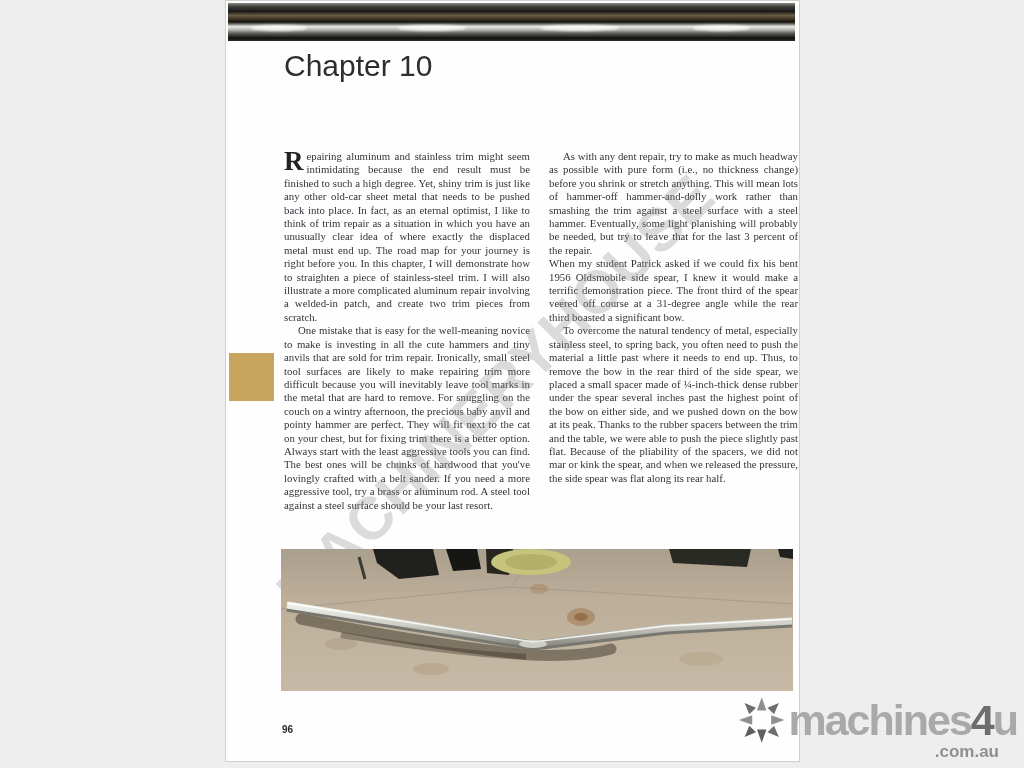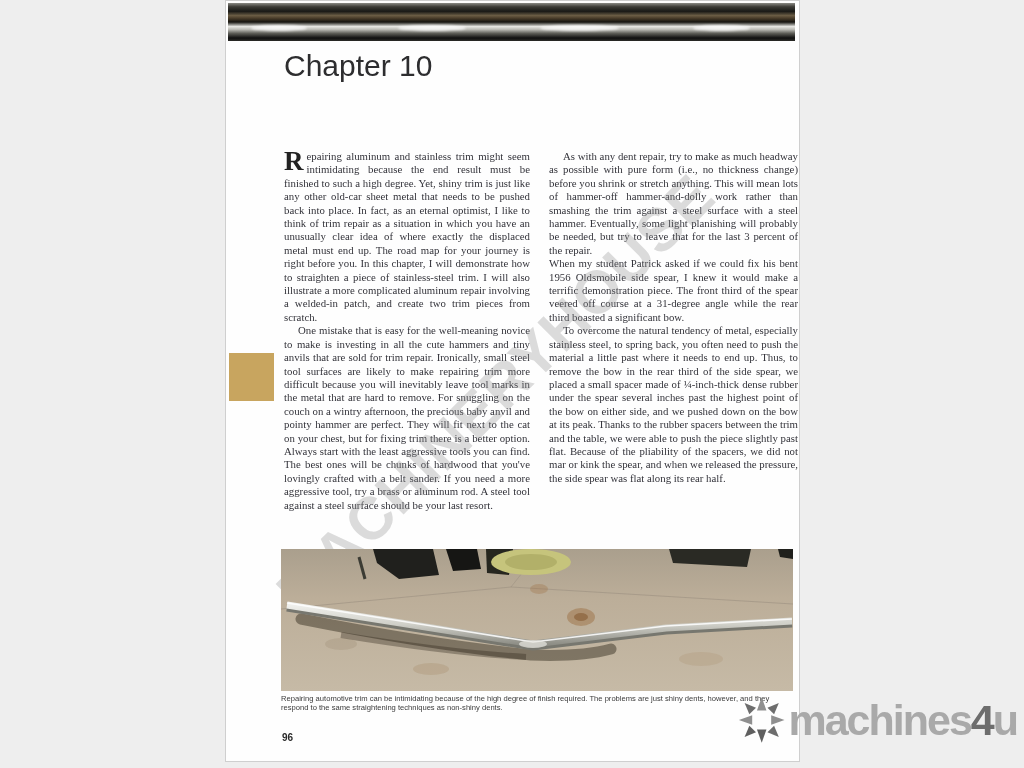--- a/index.html
+++ b/index.html
@@ -48,21 +48,21 @@
     transform:rotate(-45deg); transform-origin:left bottom;
     font-size:60px; font-weight:800; letter-spacing:1px; white-space:nowrap;
     color:rgba(138,138,138,0.30); pointer-events:none; }
 
   
   .photo { position:absolute; left:55px; top:548px; width:512px; height:142px;
     overflow:hidden; background:#b9ac97; }
   .caption { position:absolute; left:55px; top:693px; width:514px;
     font-size:7.6px; line-height:9.4px; color:#3a3a3a; }
   .page-number { position:absolute; left:56px; top:723px;
-    font-size:10px; font-weight:700; color:#2b2b2b;margin-top:8px; }
+    font-size:10px; font-weight:700; color:#2b2b2b; }
 
   
   .brand { position:absolute; left:737px; top:694px; width:280px; height:60px; }
   .brand-row { display:flex; align-items:center; }
   .brand-word { font-size:43px; font-weight:700; letter-spacing:-2px;
     line-height:40px;text-align:center; }
   .brand-machines, .brand-u { color:#a9a9a9; }
   .brand-4 { color:#6d6d6d; }
   .brand-domain { text-align:right; font-size:17px; font-weight:700;
     color:#8f8f8f; margin-top:-4px; margin-right:18px; letter-spacing:0px; }
@@ -139,35 +139,35 @@
         <path d="M60 86 Q170 104 245 108" stroke="rgba(45,38,25,0.35)" stroke-width="6" fill="none"></path>
 
         <polyline points="6,58 170,84 252,97 385,81 511,74" stroke="#77776f" stroke-width="9" fill="none" stroke-linejoin="round"></polyline>
         <polyline points="6,56 170,82 252,95 385,79 511,72" stroke="url(#spear)" stroke-width="7" fill="none" stroke-linejoin="round"></polyline>
         <polyline points="6,54 170,80 252,93 385,77 511,70" stroke="#ffffff" stroke-width="1.6" fill="none" opacity="0.85"></polyline>
 
         <ellipse cx="252" cy="95" rx="14" ry="4" fill="#e8e8e2" opacity="0.7"></ellipse>
       </svg>
     </div>
 
-    <div class="caption">Repairing automotive trim can be intimidating because of the high degree of finish required. The problems are just shiny dents, however, and they respond to the same straightening techniques as non-shiny dents.</div>
     <div class="page-number">96</div>
   </div>
 
   <div class="brand">
     <div class="brand-row">
       <svg width="52" height="52" viewBox="0 0 52 52">
         <g>
           <polygon points="26,2 31,16 21,16" fill="#8f8f8f"></polygon>
           <polygon points="26,50 31,36 21,36" fill="#5f5f5f"></polygon>
           <polygon points="2,26 16,21 16,31" fill="#8f8f8f"></polygon>
           <polygon points="50,26 36,21 36,31" fill="#8f8f8f"></polygon>
           <polygon points="8,8 20,13 13,20" fill="#6d6d6d"></polygon>
           <polygon points="44,8 39,20 32,13" fill="#6d6d6d"></polygon>
           <polygon points="8,44 13,32 20,39" fill="#5f5f5f"></polygon>
           <polygon points="44,44 32,39 39,32" fill="#6d6d6d"></polygon>
         </g>
       </svg>
       <div class="brand-word"><span class="brand-machines">machines</span><span class="brand-4">4</span><span class="brand-u">u</span></div>
     </div>
+    <div class="brand-domain">.com.au</div>
   </div>
 
 </div>
 
 </body></html>

